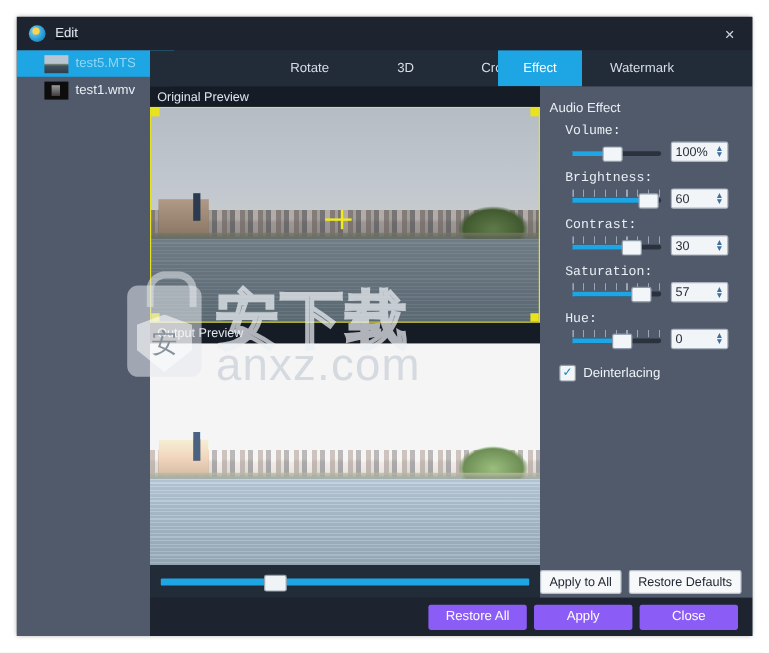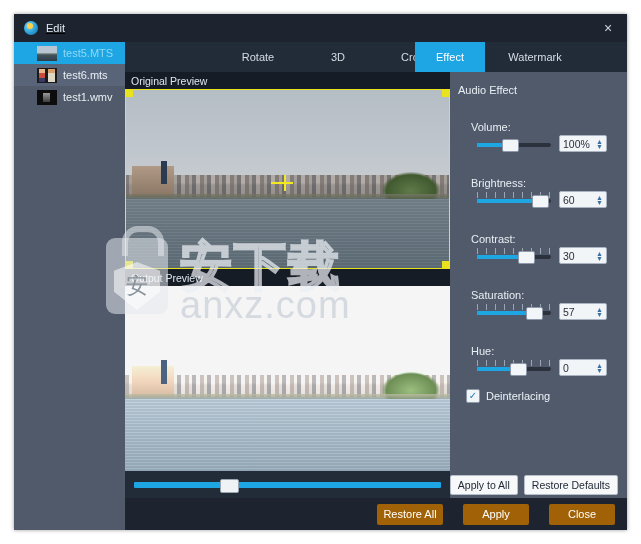--- a/index.html
+++ b/index.html
@@ -240,21 +240,21 @@
     border: 1px solid #9aa6b2; border-radius: 2px;
   }
   .time-text { margin-left: auto; color: #e3eaf1; font-size: 10.5px; }
 
   
   .effects {
     position: absolute; left: 436px; top: 58px; width: 177px; height: 458px;
     background: #505a6b;
   }
   .grp-title { color: #e9eef4; font-size: 11px; margin: 12px 0 2px 8px; }
-  .ctl-label { color: #e9eef4; font-size: 11px; margin: 25px 0 2px 21px; }
+  .ctl-label { color: #e9eef4; font-size: 11px; margin: 8px 0 2px 21px; font-family: Liberation Mono, monospace; }
   .ctl-row { display: flex; align-items: center; margin-left: 27px; }
   .slider {
     position: relative; width: 74px; height: 16px;
   }
   .s-ticks {
     position: absolute; left: 0; top: 0; width: 74px; height: 6px;
     background: repeating-linear-gradient(to right,
       #9aa6b7 0 1px, transparent 1px 9px);
   }
   .s-track {
@@ -297,44 +297,40 @@
     background: #f6f8fa; border: 1px solid #b6bfca; border-radius: 2px;
     color: #232b36; font-size: 10.5px; padding: 3px 7px; margin-left: 6px;
     cursor: pointer; white-space: nowrap;
   }
   .bottombar {
     position: absolute; left: 111px; bottom: 0; width: 502px; height: 32px;
     background: #1d2430; display: flex; align-items: center;
     justify-content: flex-end; padding-right: 12px; box-sizing: border-box;
   }
   .bluebtn {
-    background: #a16207; color: #ffffff; font-size: 11px;
-    border: none; border-radius: 2px; width: 66px; height: 21px;
-    margin-left: 20px; cursor: pointer;
+    background: #8b5cf6; color: #ffffff; font-size: 11px;
+    border: none; border-radius: 2px; width: 82px; height: 21px;
+    margin-left: 6px; cursor: pointer;
   }
 </style>
 </head>
 <body>
 
 <div id="app">
 
   <div class="titlebar">
     <div class="app-icon"></div>
     <div class="title-text">Edit</div>
     <div class="win-close">×</div>
   </div>
 
   <div class="sidebar">
     <div class="file-item selected">
       <span class="thumb t1"></span>
       <span class="file-name">test5.MTS</span>
-    </div>
-    <div class="file-item alt">
-      <span class="thumb t2"></span>
-      <span class="file-name">test6.mts</span>
     </div>
     <div class="file-item">
       <span class="thumb t3"></span>
       <span class="file-name">test1.wmv</span>
     </div>
   </div>
 
   <div class="tabbar">
     <div class="tab" style="left:93px;width:80px">Rotate</div>
     <div class="tab" style="left:182px;width:62px">3D</div>

